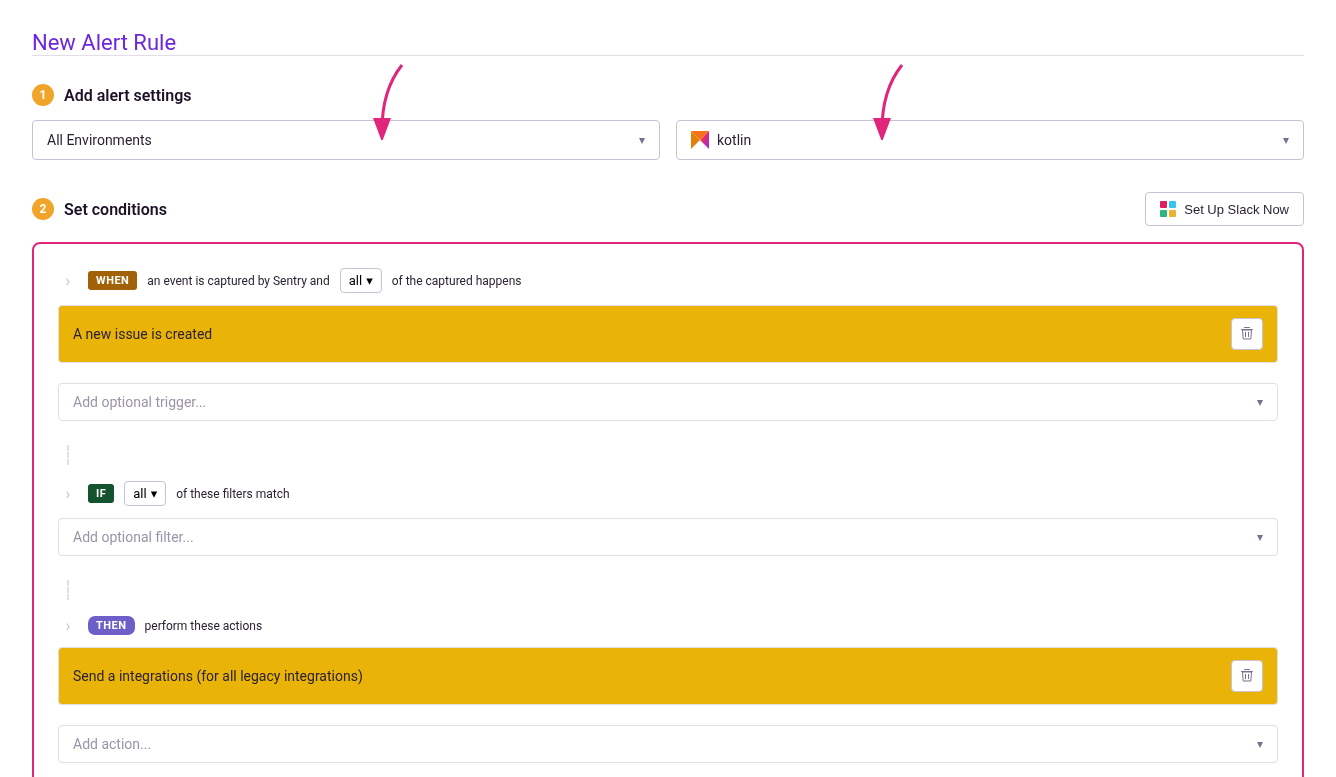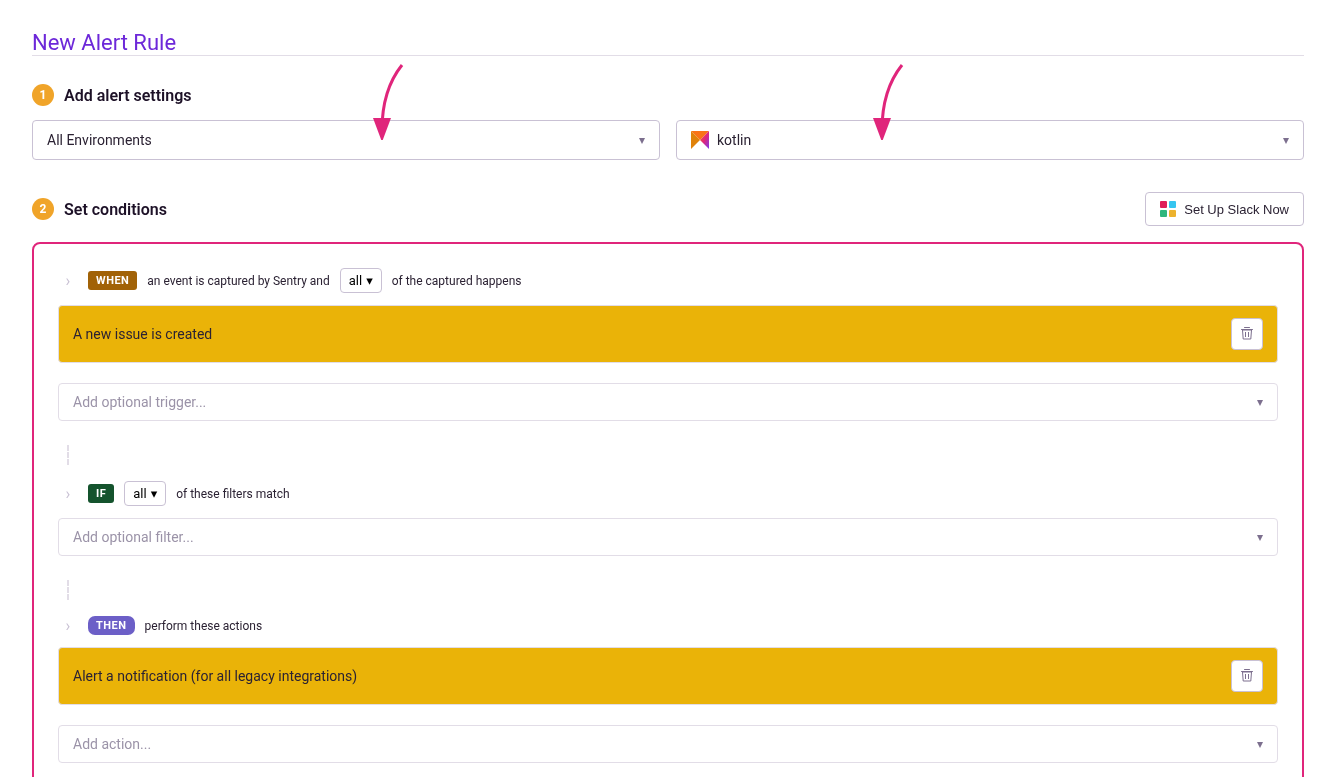--- a/index.html
+++ b/index.html
@@ -389,21 +389,21 @@
     <div class="divider-dashed"></div>
 
     <div class="condition-block">
       <div class="condition-row">
         <span class="drag-handle">›</span>
         <span class="tag-then">THEN</span>
         <span class="condition-text">perform these actions</span>
       </div>
 
       <div class="condition-item-box">
-        <span class="condition-item-text">Alert a notification (for all legacy integrations)</span>
+        <span class="condition-item-text">Send a integrations (for all legacy integrations)</span>
         <button class="delete-btn">
           <span>
             <svg width="14" height="14" viewBox="0 0 14 14" fill="none" xmlns="http://www.w3.org/2000/svg">
               <rect x="1" y="3" width="12" height="1" rx="0.5" fill="#7c6f8e"></rect>
               <rect x="4" y="1" width="6" height="1" rx="0.5" fill="#7c6f8e"></rect>
               <path d="M2.5 4L3.2 13H10.8L11.5 4H2.5Z" stroke="#7c6f8e" stroke-width="1" fill="none"></path>
               <line x1="5.5" y1="6" x2="5.5" y2="11" stroke="#7c6f8e" stroke-width="1"></line>
               <line x1="8.5" y1="6" x2="8.5" y2="11" stroke="#7c6f8e" stroke-width="1"></line>
             </svg>
           </span>

